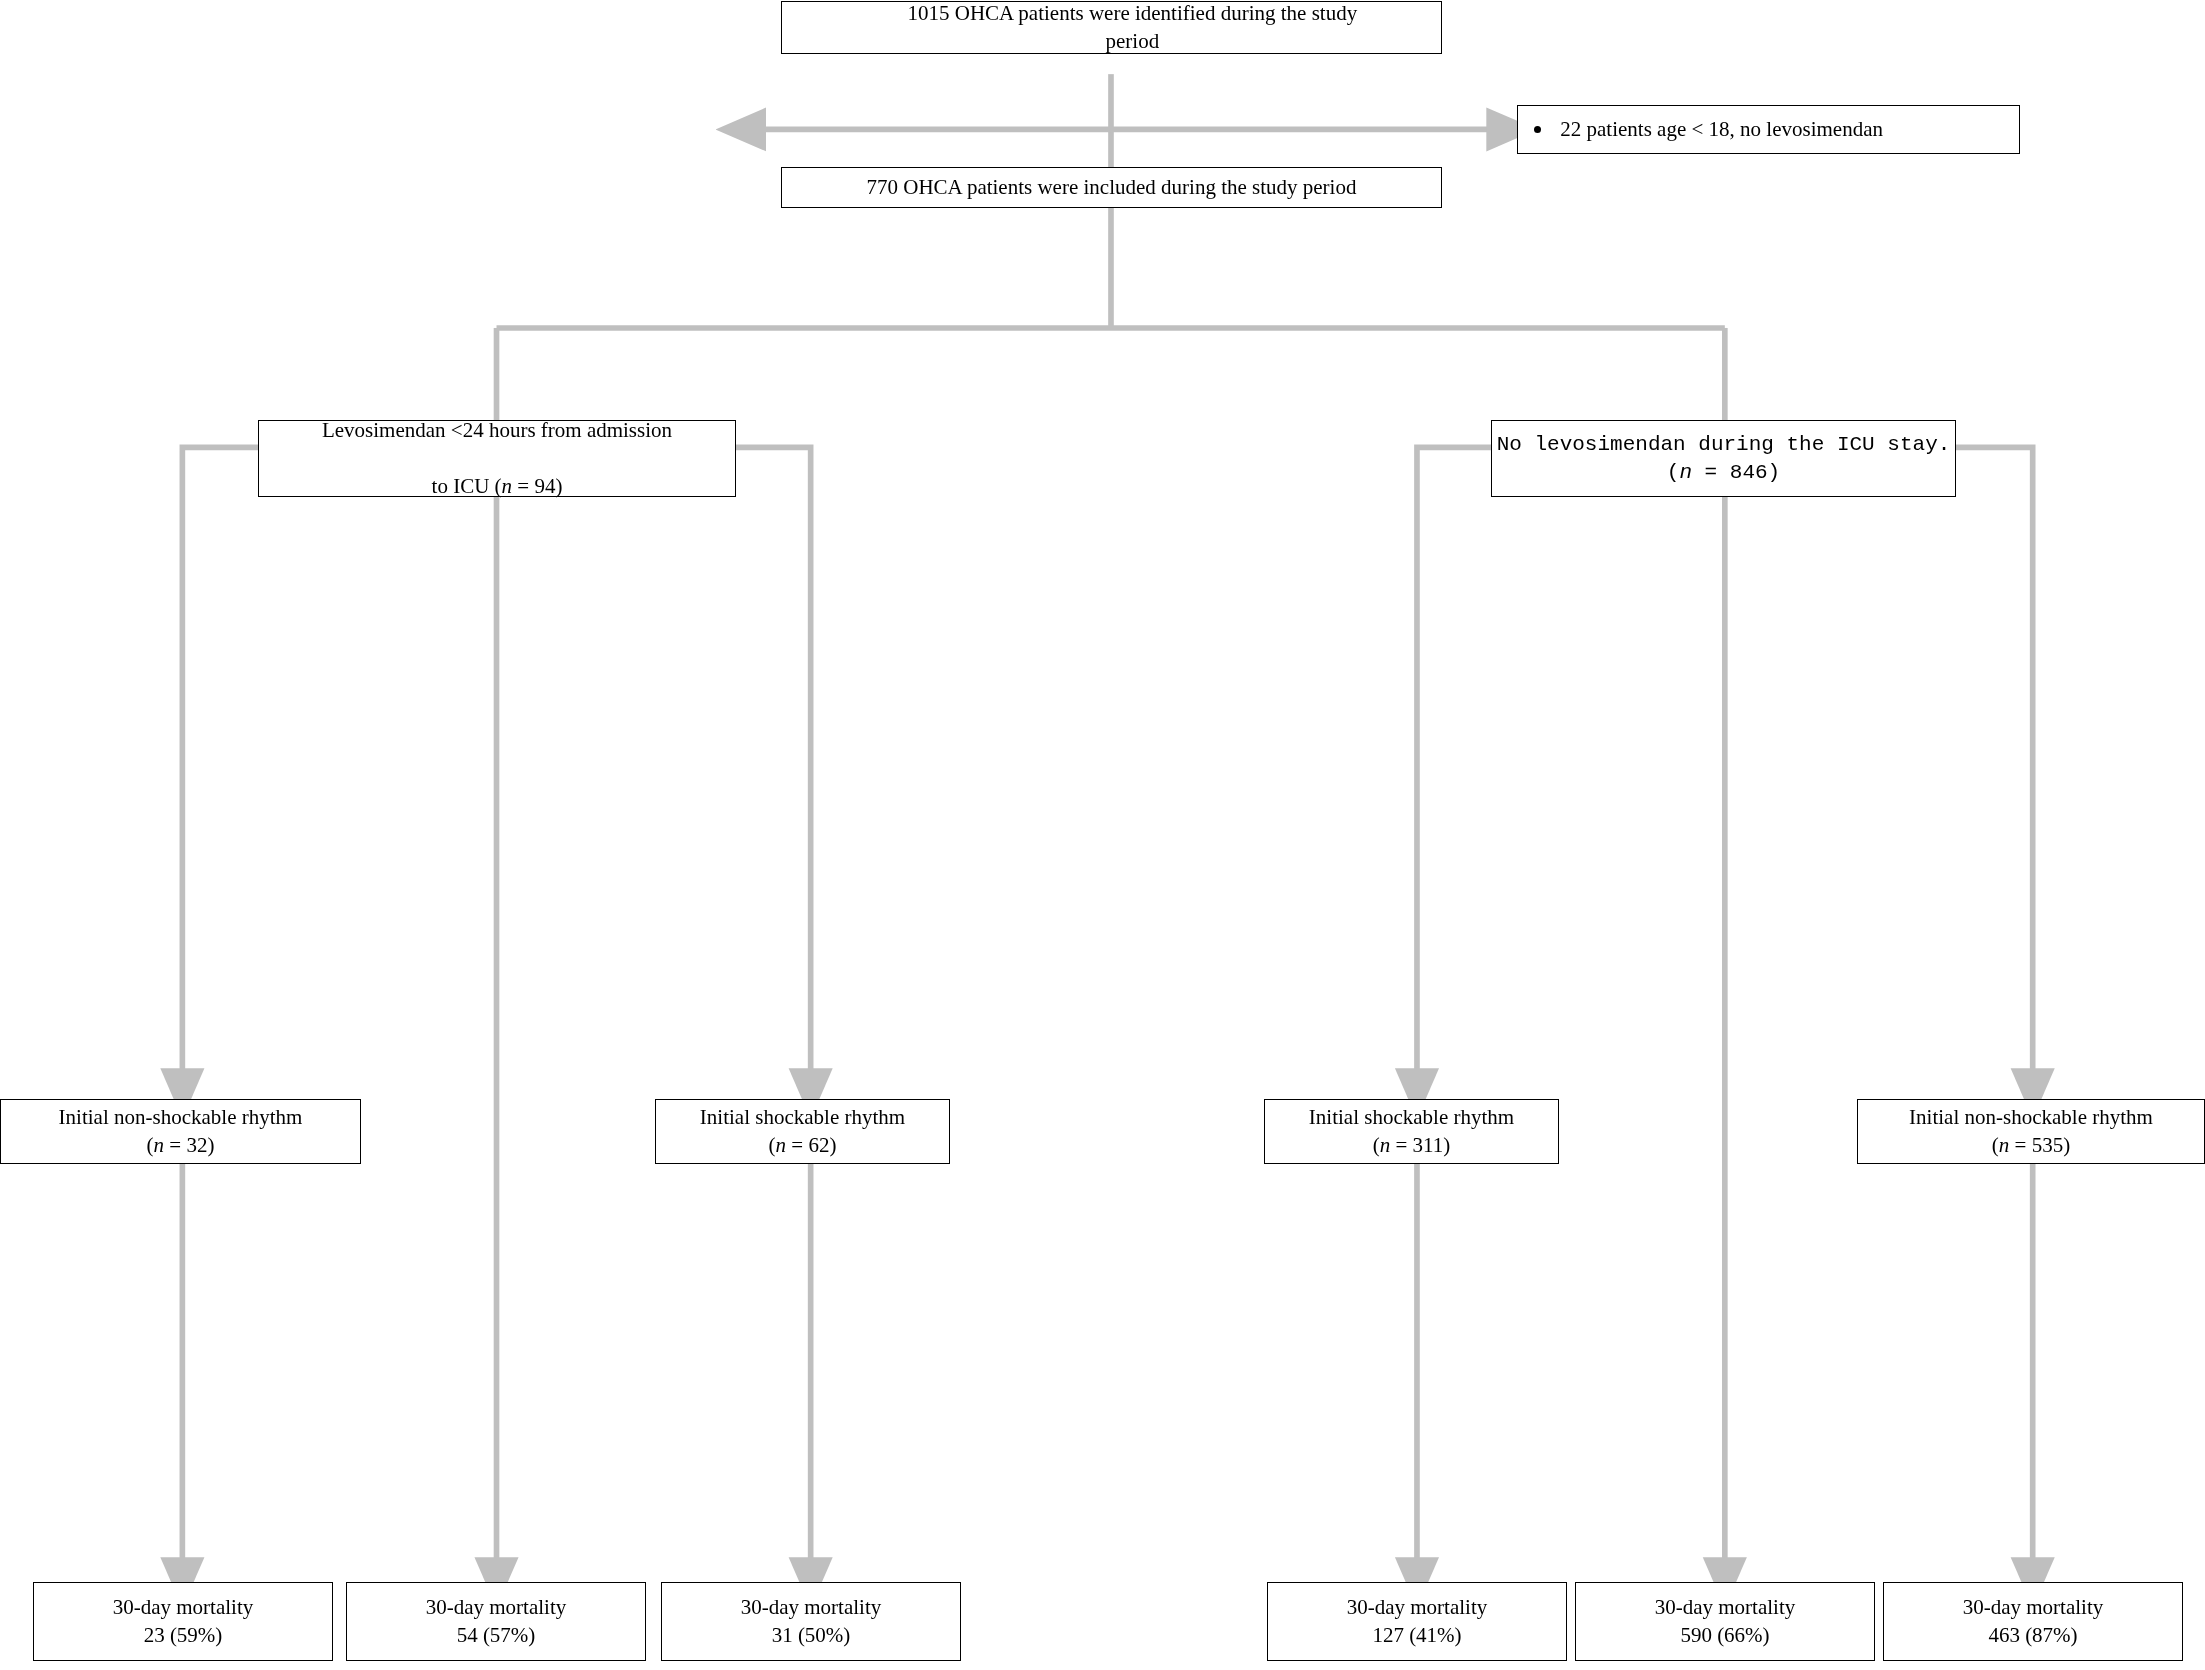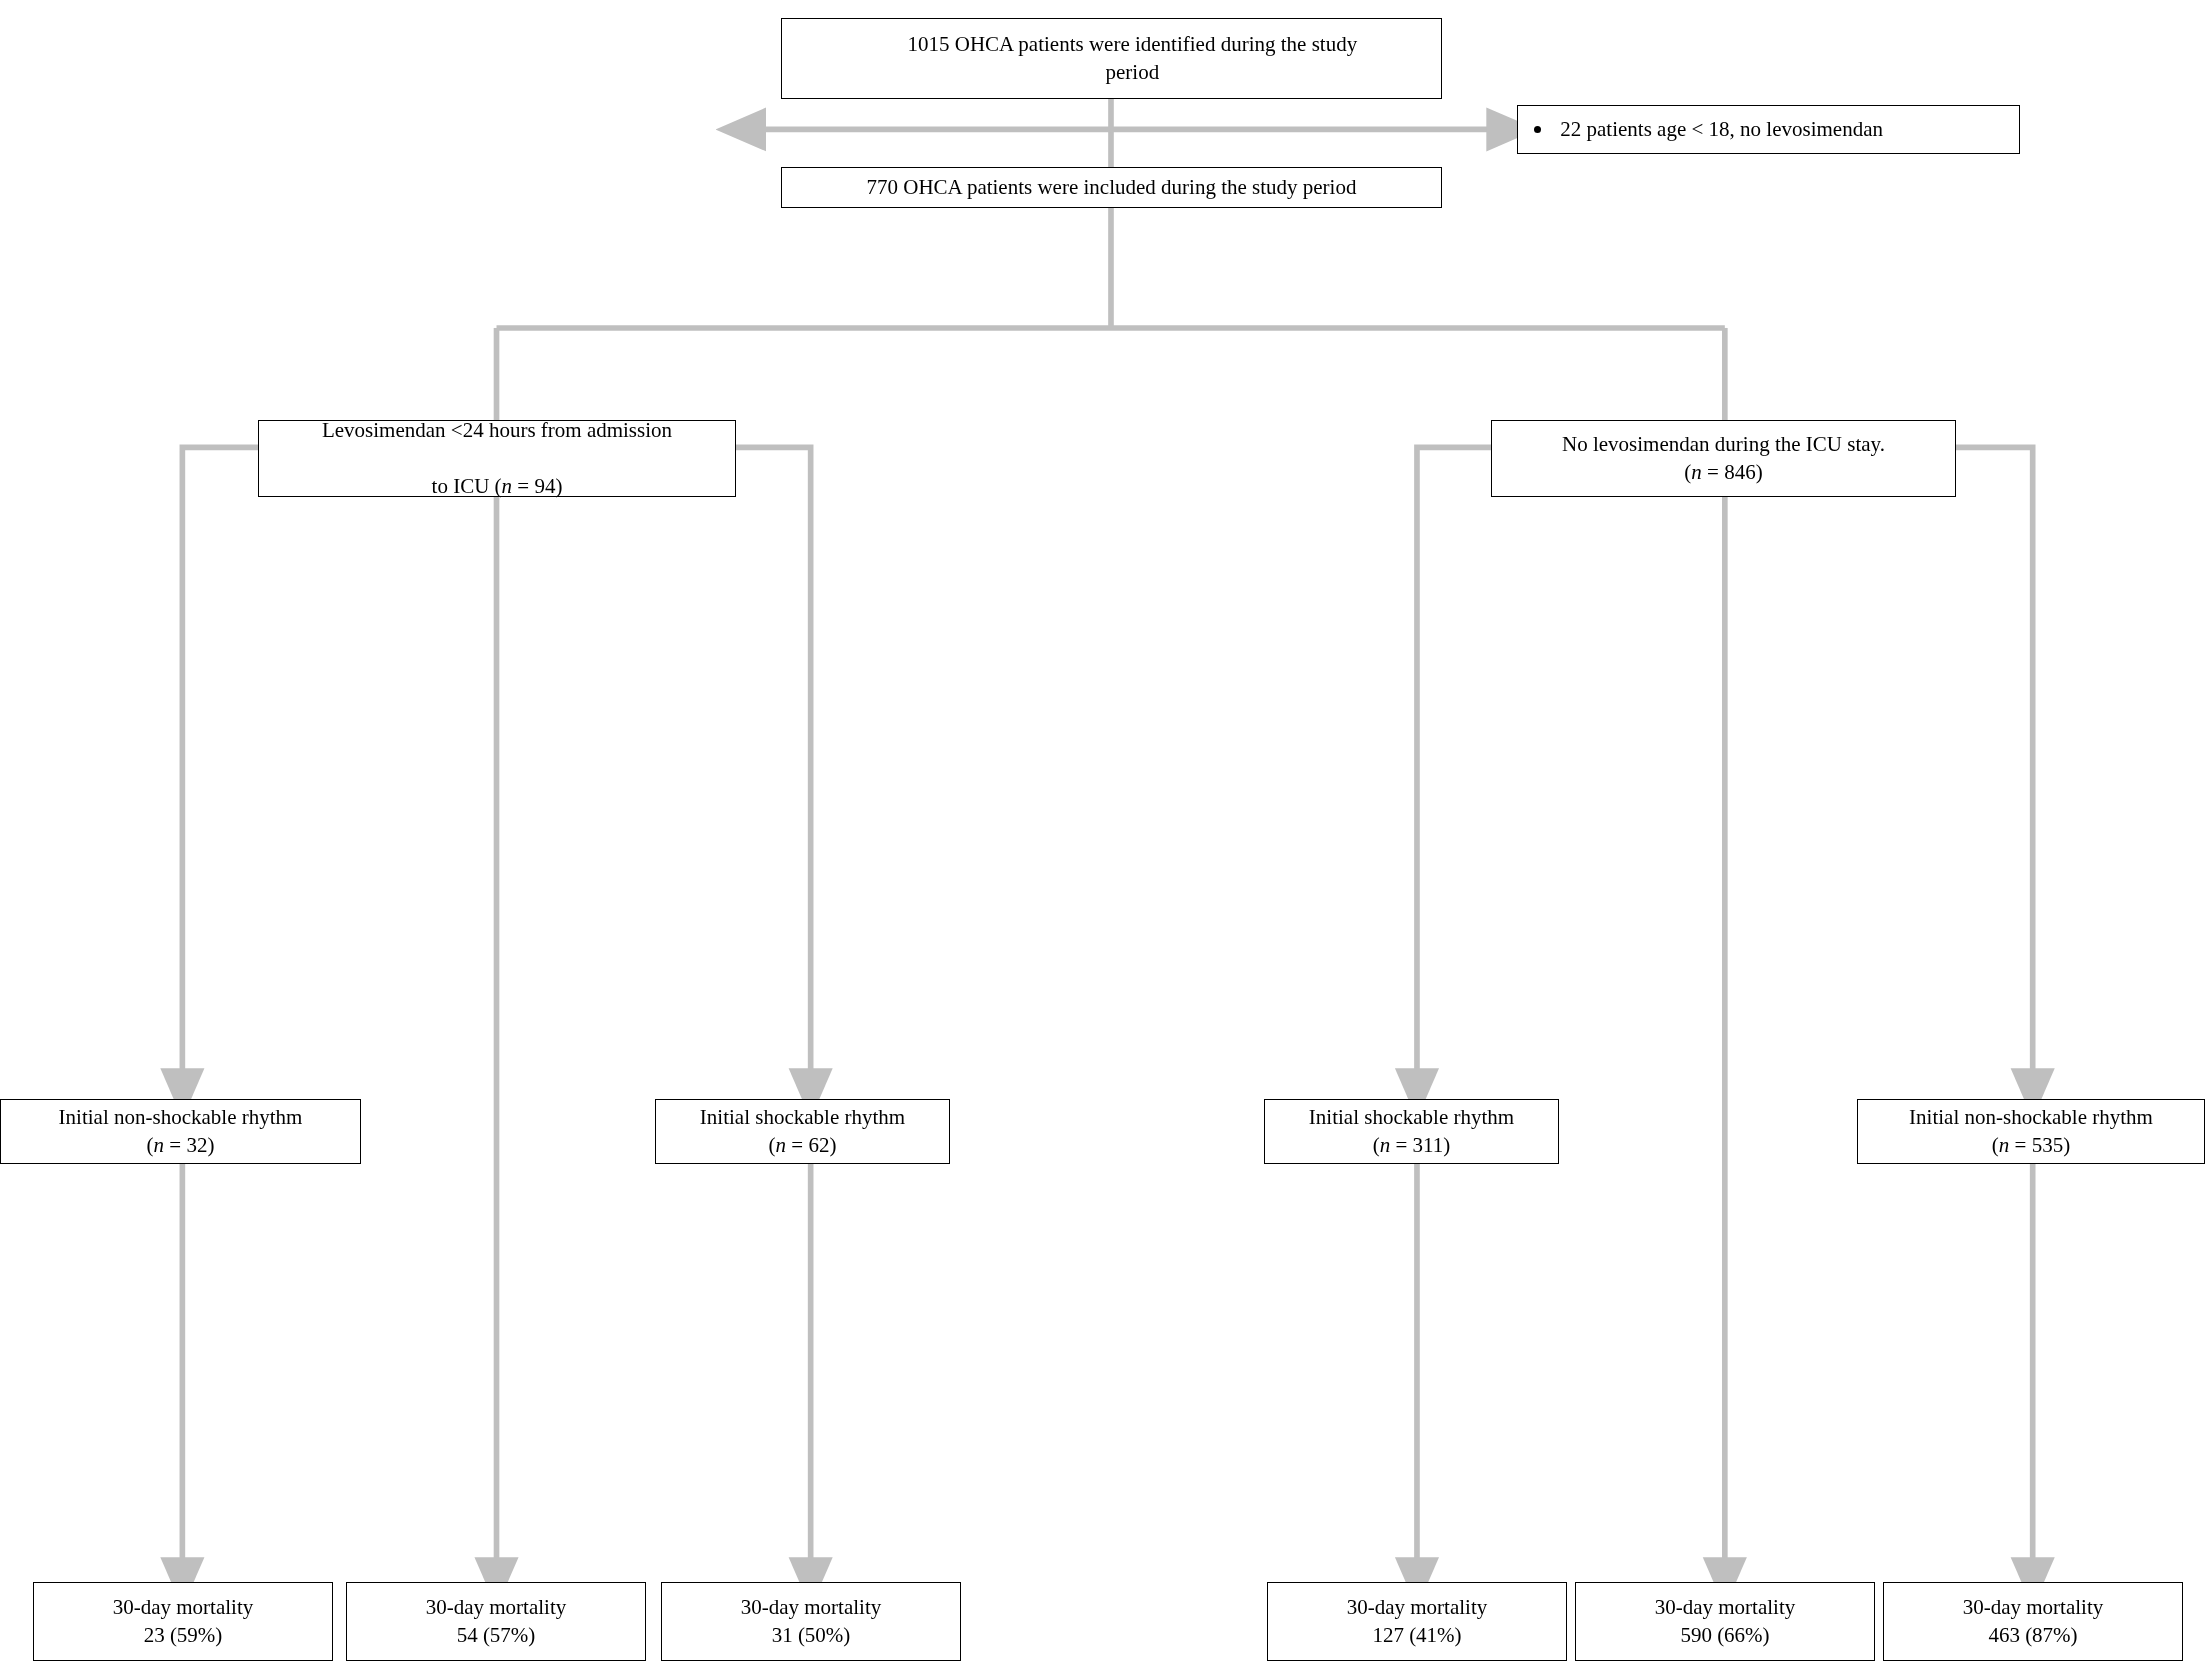--- a/index.html
+++ b/index.html
@@ -118,21 +118,21 @@
 
       <path d="M2745,790 L2745,2518" marker-end="url(#arrowGray)"></path>
 
       <path d="M290,1852 L290,2518" marker-end="url(#arrowGray)"></path>
       <path d="M1290,1852 L1290,2518" marker-end="url(#arrowGray)"></path>
       <path d="M2255,1852 L2255,2518" marker-end="url(#arrowGray)"></path>
       <path d="M3235,1852 L3235,2518" marker-end="url(#arrowGray)"></path>
     </g>
   </svg>
 
-  <div class="box" style="left:781px; top:18px; width:661px; height:81px;padding-left:48px;">
+  <div class="box" style="left:781px; top:1px; width:661px; height:53px;padding-left:48px;">
     <span class="ln">1015 OHCA patients were identified  during the study</span>
     <span class="ln">period</span>
   </div>
 
 
   <div class="box left-align" style="left:1517px; top:105px; width:503px; height:49px;">
     <div class="bullet-row">
       <span class="bdot"></span>
       <span>22 patients  age &lt; 18, no levosimendan</span>
     </div>
@@ -140,21 +140,21 @@
 
   <div class="box" style="left:781px; top:167px; width:661px; height:41px;">
     <span class="ln">770  OHCA patients were included during the study period</span>
   </div>
 
   <div class="box" style="left:258px; top:420px; width:478px; height:77px;gap:28px;">
     <span class="ln">Levosimendan &lt;24 hours from admission</span>
     <span class="ln"><span>to ICU (</span><i class="ital">n</i><span> = 94)</span></span>
   </div>
 
-  <div class="box" style="left:1491px; top:420px; width:465px; height:77px;">
+  <div class="box" style="left:1491px; top:420px; width:465px; height:77px;font-family:Liberation Mono, monospace;">
     <span class="ln">No levosimendan during the ICU stay.</span>
     <span class="ln"><span>(</span><i class="ital">n</i><span> = 846)</span></span>
   </div>
 
   <div class="box" style="left:0px; top:1099px; width:361px; height:65px;">
     <span class="ln">Initial non-shockable rhythm</span>
     <span class="ln"><span>(</span><i class="ital">n</i><span> = 32)</span></span>
   </div>
 
   <div class="box" style="left:655px; top:1099px; width:295px; height:65px;">

